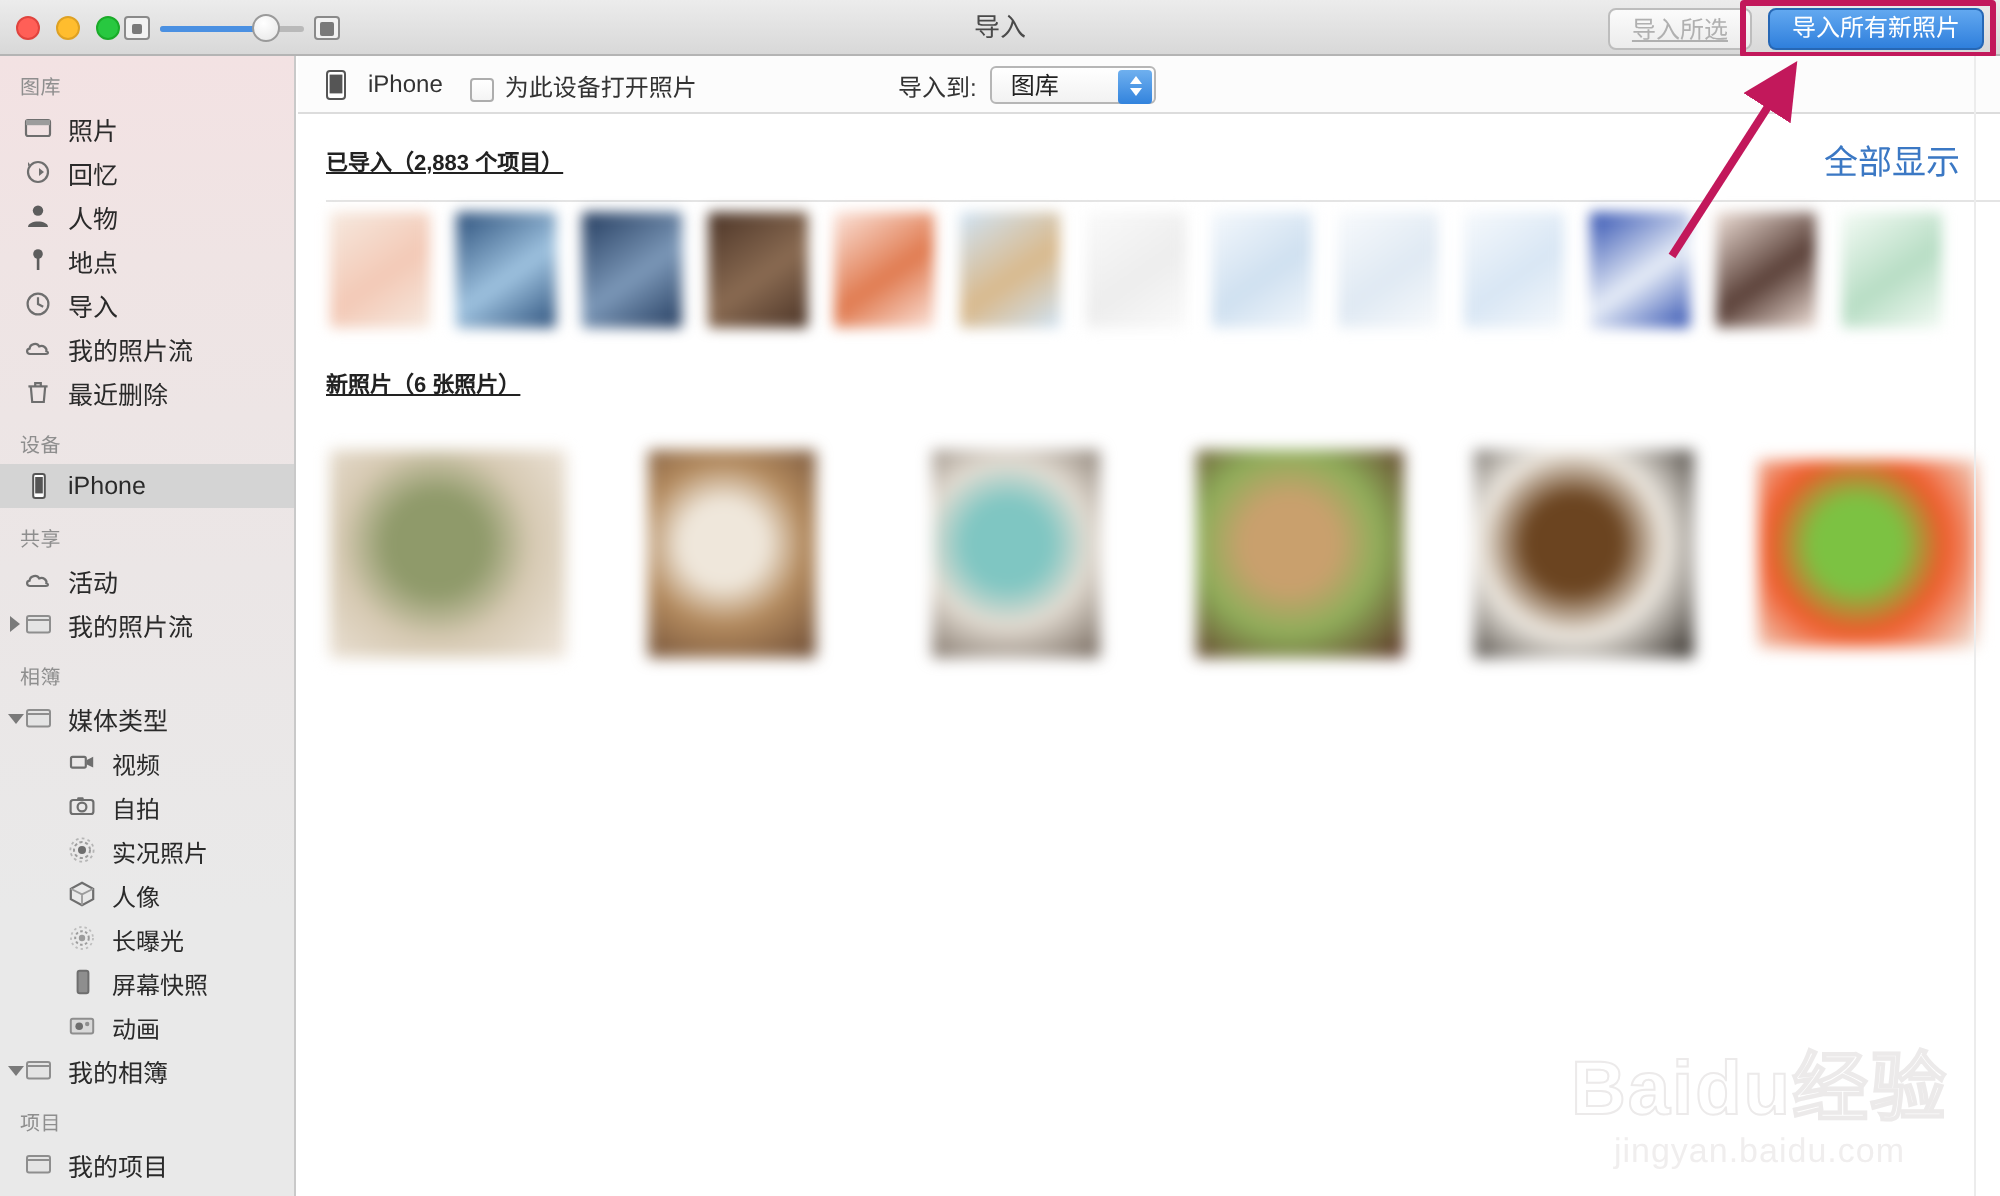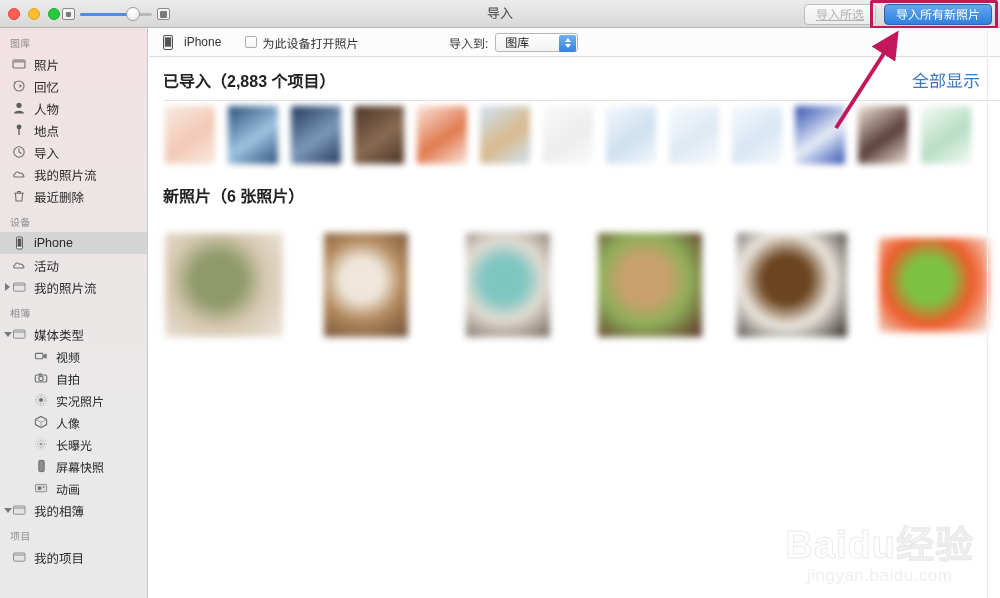--- a/index.html
+++ b/index.html
@@ -54,21 +54,21 @@
   .btn {
     height: 21px; padding: 0 11px; line-height: 20px; font-size: 12px;
     border-radius: 4px; white-space: nowrap;
   }
   .btn.secondary {
     background: linear-gradient(to bottom, #fbfbfb, #ececec);
     border: 1px solid #bdbdbd; color: #b0b0b0; text-decoration: underline;
   }
   .btn.primary {
     background: linear-gradient(to bottom, #62a8f0, #2f7fdc);
-    border: 1px solid #2667b5; color: #ffffff;
+    border: 1px solid #2667b5; color: #ffffff; font-family: Liberation Mono, monospace;
   }
   .hl-box {
     position: absolute; right: 2px; top: 0px; width: 128px; height: 29px;
     border: 3px solid #c2185b; border-radius: 2px; pointer-events: none;
   }
 
   
   .sidebar {
     position: absolute; left: 0; top: 28px; width: 148px; height: 570px;
     background: linear-gradient(to bottom, #f3e2e3 0%, #efe4e4 18%, #ebe6e6 45%, #e9e9e9 75%, #e9e9e9 100%);
@@ -96,21 +96,21 @@
   
   .main {
     position: absolute; left: 149px; top: 28px; width: 851px; height: 570px;
     background: #ffffff; overflow: hidden;
   }
   .import-bar {
     position: relative; height: 29px; border-bottom: 1px solid #dcdcdc;
     display: flex; align-items: center; padding: 0 14px; background: #fcfcfc;
   }
   .dev-name { font-size: 12px; color: #333; margin-left: 6px; }
-  .chk-wrap { display: flex; align-items: center; gap: 5px; margin-left: 24px; }
+  .chk-wrap { display: flex; align-items: flex-end; gap: 5px; margin-left: 14px; }
   .chk {
     width: 12px; height: 12px; border: 1px solid #adadad; border-radius: 2px;
     background: linear-gradient(to bottom, #ffffff, #f4f4f4);
   }
   .chk-label { font-size: 12px; color: #333; }
   .dest { position: absolute; left: 300px; display: flex; align-items: center; gap: 7px; }
   .dest-label { font-size: 12px; color: #333; }
   .popup {
     position: relative; width: 83px; height: 19px;
     background: linear-gradient(to bottom, #ffffff, #f2f2f2);
@@ -124,21 +124,21 @@
     align-items: center; justify-content: center; gap: 2px;
   }
   .popup .arrows i { display: block; width: 0; height: 0; }
   .popup .arrows i.up { border-left: 3px solid transparent; border-right: 3px solid transparent; border-bottom: 4px solid #fff; }
   .popup .arrows i.dn { border-left: 3px solid transparent; border-right: 3px solid transparent; border-top: 4px solid #fff; }
 
   .sec-head {
     display: flex; align-items: center; justify-content: space-between;
     padding: 10px 20px 8px 14px;
   }
-  .sec-title { font-size: 16px; color: #222; font-weight: bold; }
+  .sec-title { font-size: 11px; color: #222; font-weight: bold; text-decoration: underline; }
   .sec-link { font-size: 17px; color: #3b78c4; }
   .divider { height: 1px; background: #e4e4e4; margin: 0 0 0 14px; }
 
   .strip { display: flex; align-items: center; gap: 13px; padding: 6px 0 10px 16px; height: 72px; }
   .thumb-sm { width: 50px; height: 58px; border-radius: 2px; filter: blur(3.2px); }
 
   .grid { display: flex; align-items: flex-start; gap: 24px; padding: 12px 0 0 16px; }
   .cell { width: 118px; height: 116px; display: flex; align-items: center; justify-content: center; }
   .thumb-lg { border-radius: 2px; filter: blur(3.6px); }
 
@@ -256,20 +256,21 @@
       <div class="sb-group">设备</div>
       <div class="sb-item sel">
         <span class="ico">
           <svg width="15" height="14" viewBox="0 0 15 14">
             <rect x="4.6" y="1" width="5.8" height="12" rx="1.1" fill="#fff" stroke="#555" stroke-width="1"></rect>
             <rect x="5.6" y="2.5" width="3.8" height="8.2" fill="#555"></rect>
           </svg>
         </span>
         <span>iPhone</span>
       </div>
+      <div class="sb-group">共享</div>
       <div class="sb-item">
         <span class="ico">
           <svg width="15" height="14" viewBox="0 0 15 14">
             <path d="M3 10 C1.2 10 1 7.6 2.8 7.3 C3 4.8 6.6 4.2 7.6 6.2 C9.6 5.4 11.6 7 11.2 8.6 C12.4 9 12.2 10 11 10 z" fill="none" stroke="#6e6e6e" stroke-width="1.1"></path>
           </svg>
         </span>
         <span>活动</span>
       </div>
       <div class="sb-item">
         <span class="disc"></span>

